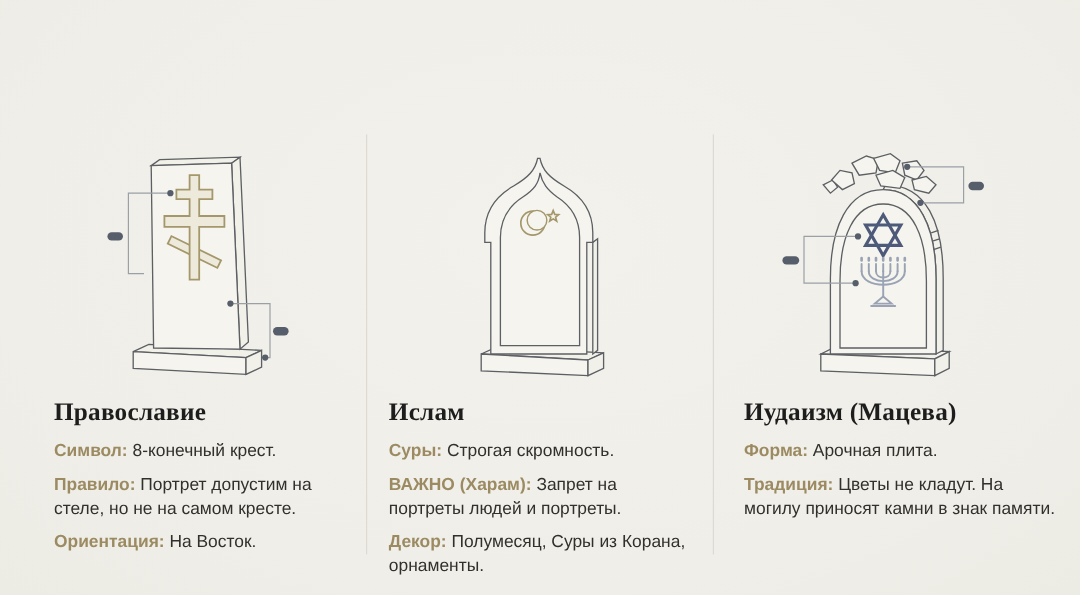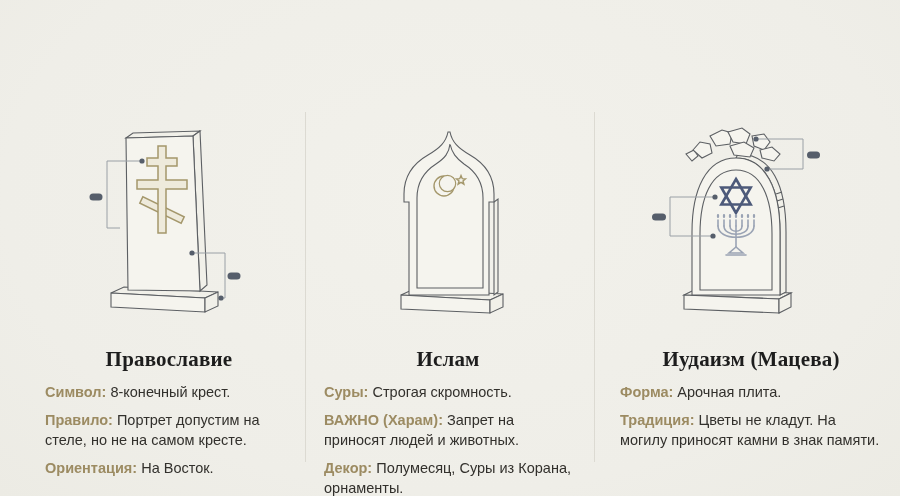--- a/index.html
+++ b/index.html
@@ -24,21 +24,21 @@
   .illus.c1{left:55px;top:113px;}
   .illus.c2{left:360px;top:118px;}
   .illus.c3{left:630px;top:120px;}
   .coltext{position:absolute;top:330px;}
   .coltext.c1{left:45px;width:248px;}
   .coltext.c2{left:324px;width:248px;}
   .coltext.c3{left:620px;width:262px;}
   .col-heading{
     font-family:"Liberation Serif", serif;
     font-weight:bold;font-size:21px;color:#1d1d1d;
-    margin:16px 0 10px 0;line-height:26px;letter-spacing:0.2px;text-align:center;
+    margin:0 0 10px 0;line-height:26px;letter-spacing:0.2px;
   }
   .row{margin:0 0 8px 0;font-size:14.5px;line-height:20px;}
   .lbl{color:#9c8b62;font-weight:bold;text-align:center;}
   svg .ln{stroke:#5c5f63;stroke-width:1.1;fill:none;}
   svg .face{fill:#f5f4ee;stroke:#5c5f63;stroke-width:1.1;}
   svg .face-lt{fill:#f1f0e9;stroke:#5c5f63;stroke-width:1.1;}
   svg .gold{stroke:#a4976b;stroke-width:1.4;fill:none;}
   svg .goldfill{fill:#eeeadb;stroke:#a4976b;stroke-width:1.5;}
   svg .callout{stroke:#9aa0a6;stroke-width:1;fill:none;}
   svg .dot{fill:#565e6b;}
@@ -157,21 +157,21 @@
   <div class="coltext c1">
     <h2 class="col-heading">Православие</h2>
     <p class="row"><span class="lbl">Символ:</span> <span>8-конечный крест.</span></p>
     <p class="row"><span class="lbl">Правило:</span> <span>Портрет допустим на стеле, но не на самом кресте.</span></p>
     <p class="row"><span class="lbl">Ориентация:</span> <span>На Восток.</span></p>
   </div>
 
   <div class="coltext c2">
     <h2 class="col-heading">Ислам</h2>
     <p class="row"><span class="lbl">Суры:</span> <span>Строгая скромность.</span></p>
-    <p class="row"><span class="lbl">ВАЖНО (Харам):</span> <span>Запрет на приносят людей и животных.</span></p>
+    <p class="row"><span class="lbl">ВАЖНО (Харам):</span> <span>Запрет на портреты людей и портреты.</span></p>
     <p class="row"><span class="lbl">Декор:</span> <span>Полумесяц, Суры из Корана, орнаменты.</span></p>
   </div>
 
   <div class="coltext c3">
     <h2 class="col-heading">Иудаизм (Мацева)</h2>
     <p class="row"><span class="lbl">Форма:</span> <span>Арочная плита.</span></p>
     <p class="row"><span class="lbl">Традиция:</span> <span>Цветы не кладут. На могилу приносят камни в знак памяти.</span></p>
   </div>
 
 </div>

